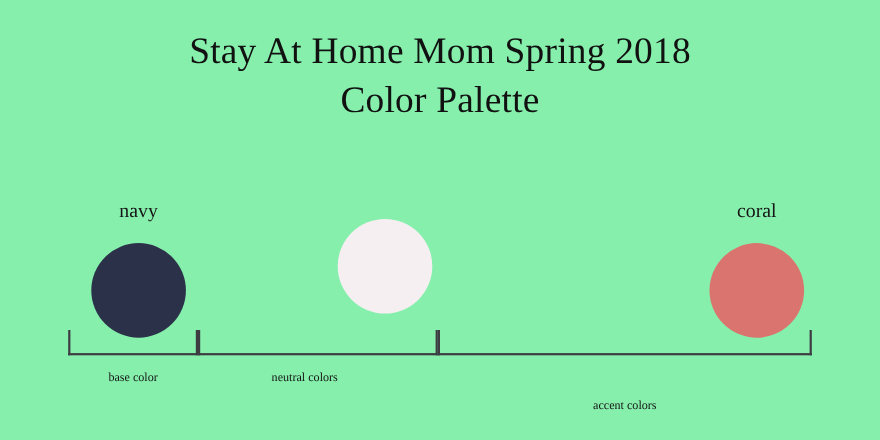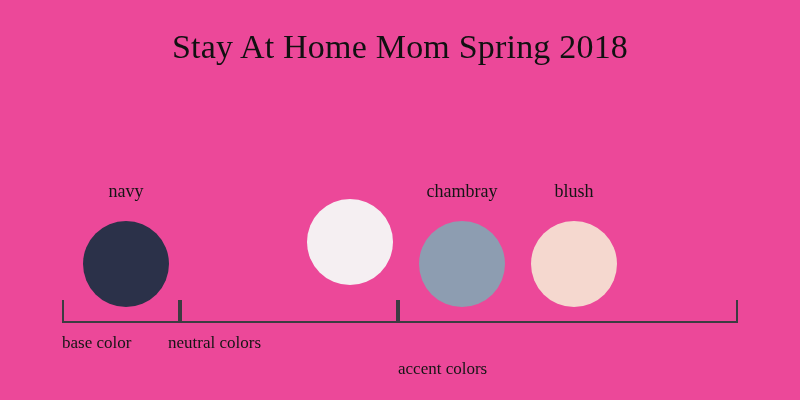--- a/index.html
+++ b/index.html
@@ -12,21 +12,21 @@
     background: #ffffff;
     font-family: "Liberation Serif", "DejaVu Serif", serif;
     color: #1a1a1a;
     overflow: hidden;
     position: relative;
   }
 
   #palette-card {
     position: absolute;
     inset: 0;
-    background: #ec4899;
+    background: #86efac;
   }
 
   
   #title-block {
     position: absolute;
     top: 24px;
     left: 0;
     width: 800px;
     text-align: center;
   }
@@ -81,52 +81,49 @@
     top: 300px;
     height: 23px;
     border-left: 2px solid #3c3c42;
     border-right: 2px solid #3c3c42;
     border-bottom: 2px solid #3c3c42;
     box-sizing: border-box;
   }
   .bracket-caption {
     position: absolute;
     top: 332px;
-    text-align: left;
+    text-align: center;
     font-family: "Liberation Serif", "DejaVu Serif", serif;
-    font-size: 17px;
+    font-size: 11px;
     line-height: 22px;
     color: #151515;
     white-space: nowrap;
   }
 </style>
 </head>
 <body>
 
 <div id="palette-card">
 
   <div id="title-block">
     <div class="title-line">Stay At Home Mom Spring 2018</div>
+    <div class="title-line">Color Palette</div>
   </div>
 
   <div id="swatch-row">
       <div class="swatch-group" style="left: 80px;">
         <div class="swatch-label">navy</div>
         <div class="swatch-dot" style="background: rgb(43, 49, 73);"></div>
       </div>
       <div class="swatch-group" style="left: 304px;">
         <div class="swatch-dot" style="background: rgb(245, 239, 242);"></div>
       </div>
-      <div class="swatch-group" style="left: 416px;">
-        <div class="swatch-label">chambray</div>
-        <div class="swatch-dot" style="background: rgb(141, 157, 177);"></div>
-      </div>
-      <div class="swatch-group" style="left: 528px;">
-        <div class="swatch-label">blush</div>
-        <div class="swatch-dot" style="background: rgb(245, 216, 207);"></div>
+      <div class="swatch-group" style="left: 642px;">
+        <div class="swatch-label">coral</div>
+        <div class="swatch-dot" style="background: rgb(217, 117, 110);"></div>
       </div>
     </div>
 
   <div id="bracket-row">
       <div class="bracket" style="left: 62px; width: 118px; border-color: rgb(60, 60, 66);"></div>
       <div class="bracket-caption" style="left: 62px; width: 118px;">base color</div>
       <div class="bracket" style="left: 180px; width: 218px; border-color: rgb(60, 60, 66);"></div>
       <div class="bracket-caption" style="left: 168px; width: 218px;">neutral colors</div>
       <div class="bracket" style="left: 398px; width: 340px; border-color: rgb(60, 60, 66);"></div>
       <div class="bracket-caption" style="left: 398px; width: 340px; margin-top: 26px;">accent colors</div>

